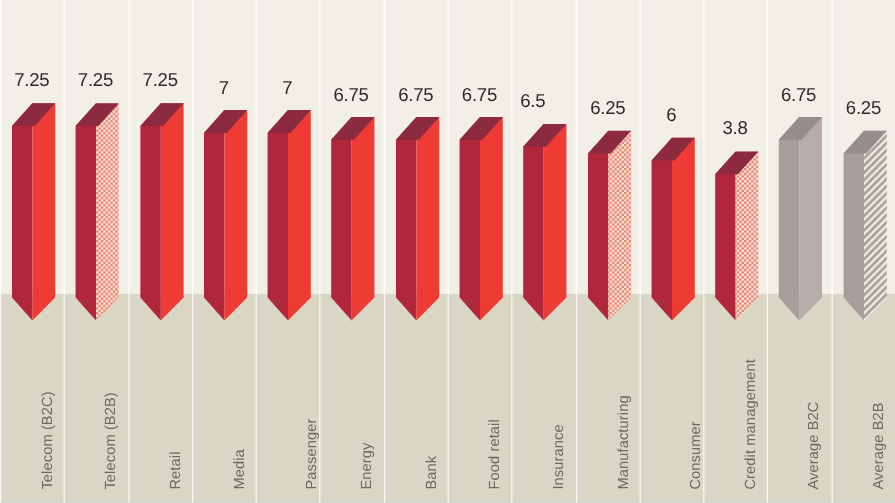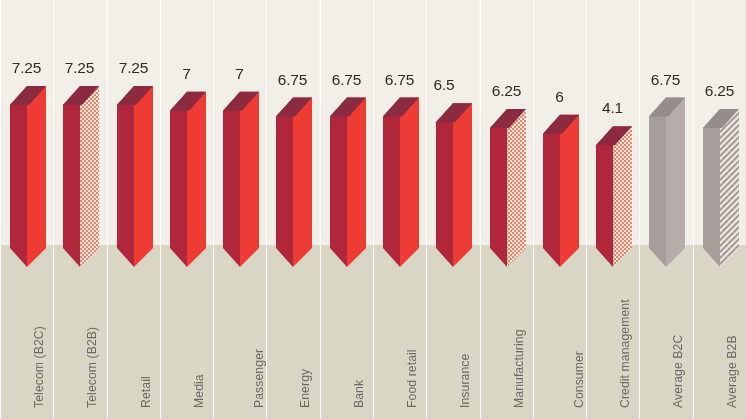--- a/index.html
+++ b/index.html
@@ -273,21 +273,21 @@
               <rect width="4" height="4" fill="#fbe6dc"></rect>
               <rect x="0" y="0" width="2" height="2" fill="#e8836c"></rect>
               <rect x="2" y="2" width="2" height="2" fill="#e8836c"></rect>
             </pattern>
           </defs>
           <polygon points="596,145.25 613,126.25 613,267 596,248" fill="#b0263a"></polygon>
           <polygon points="613,126.25 632,126.25 632,248 613,267" fill="url(#hatch11)"></polygon>
           <polygon points="596,145.25 613,126.25 632,126.25 615,145.25" fill="#8c2b40"></polygon>
         </svg>
       </div>
-      <div class="vlabel" style="left: 586px; width: 53px; top: 100.25px;">4.1</div>
+      <div class="vlabel" style="left: 586px; width: 53px; top: 100.25px;">3.8</div>
       <div class="clabel" style="left: 618.5px; top: 408px;">
         <div>Credit management</div>
       </div>
       <div class="col" style="left: 639px; width: 53px;">
         <div class="stripe-top"></div>
         <div class="stripe-bot"></div>
         <div class="sep"></div>
       </div>
       <div class="bar" style="left: 0px; top: 0px; width: 746px; height: 419px;">
         <svg width="746" height="419">

